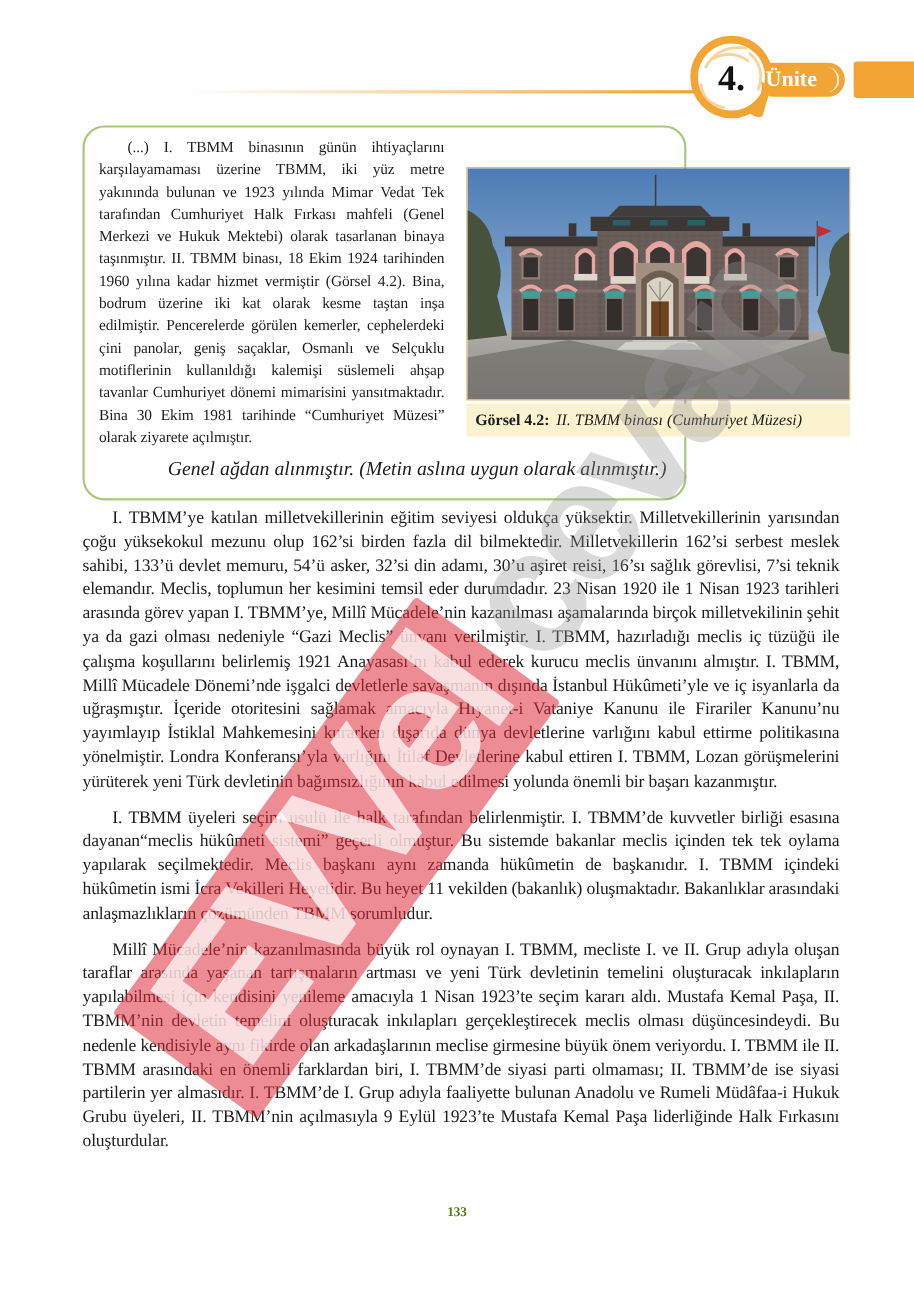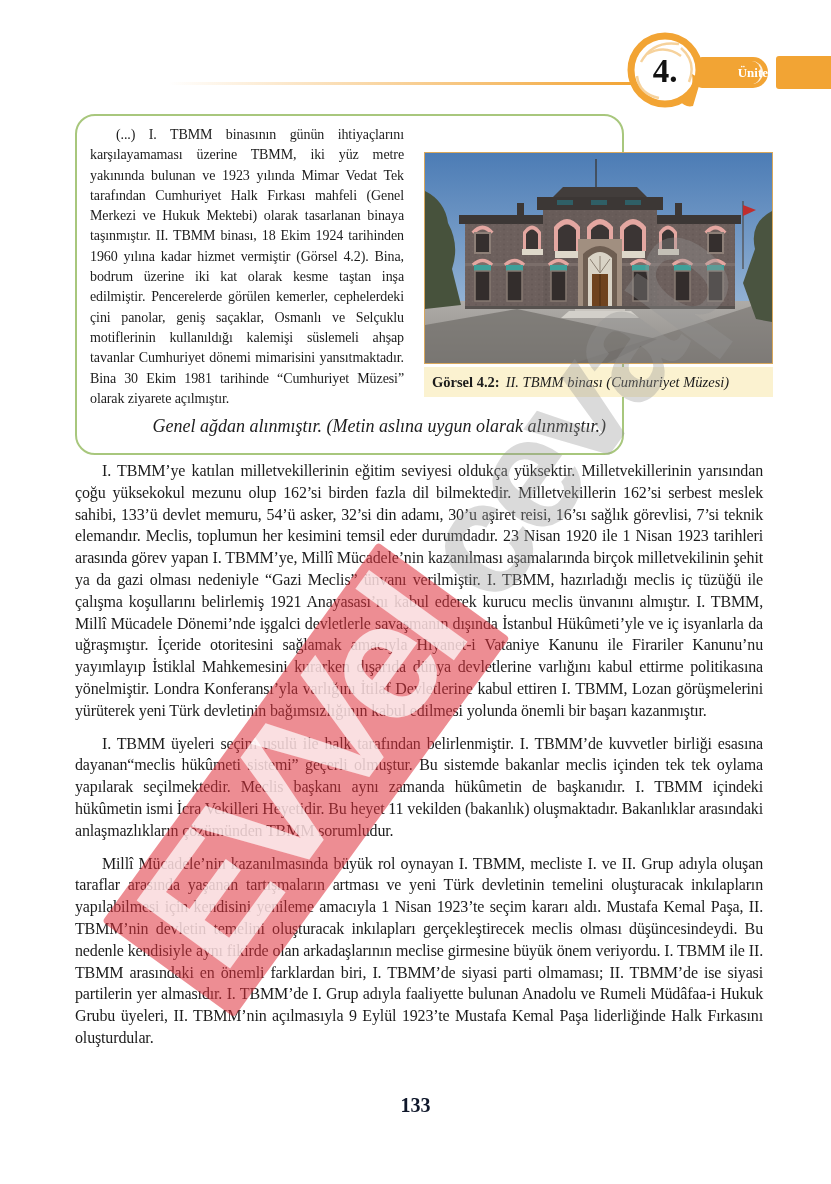--- a/index.html
+++ b/index.html
@@ -10,22 +10,22 @@
   }
   
   .header-rule{
     position:absolute;left:168px;top:82px;width:464px;height:3px;
     background:linear-gradient(to right,rgba(242,164,52,0),rgba(242,164,52,1));
   }
   .unit-badge{position:absolute;left:623px;top:28px;width:84px;height:84px;}
   .unite-tab{
     position:absolute;left:696px;top:57px;width:72px;height:31px;
     background:#F2A434;border-radius:6px 15px 15px 6px;
-    display:flex;align-items:center;justify-content:flex-end;
-    color:#fff;font-weight:bold;font-size:13px;
+    display:flex;align-items:center;justify-content:flex-start;
+    color:#fff;font-weight:bold;font-size:20px;
   }
   .unite-tab::after{
     content:"";position:absolute;right:5px;top:4px;width:10px;height:23px;
     border-right:2.5px solid rgba(255,255,255,.85);border-radius:0 12px 12px 0;
   }
   .header-bar{
     position:absolute;left:776px;top:56px;width:55px;height:33px;
     background:#F2A434;border-radius:3px 0 0 3px;
   }
   
@@ -67,21 +67,21 @@
     font-size:168px;line-height:.85;padding:2px 26px 18px;border-radius:4px;
     letter-spacing:-10px;
   }
   .wm-gray{
     color:rgba(150,150,150,.35);font-size:160px;line-height:.85;
     letter-spacing:-8px;padding-left:14px;
   }
   
   .pagefooter{
     position:absolute;left:0;top:1094px;width:100%;text-align:center;
-    font-weight:bold;font-size:20px;color:#0f172a;
+    font-weight:bold;font-size:12px;color:#4d7c0f;
   }
 </style>
 </head>
 <body>
 
 <div class="page">
 
   <div class="header-rule"></div>
 
   <svg class="unit-badge" viewBox="0 0 84 84">

